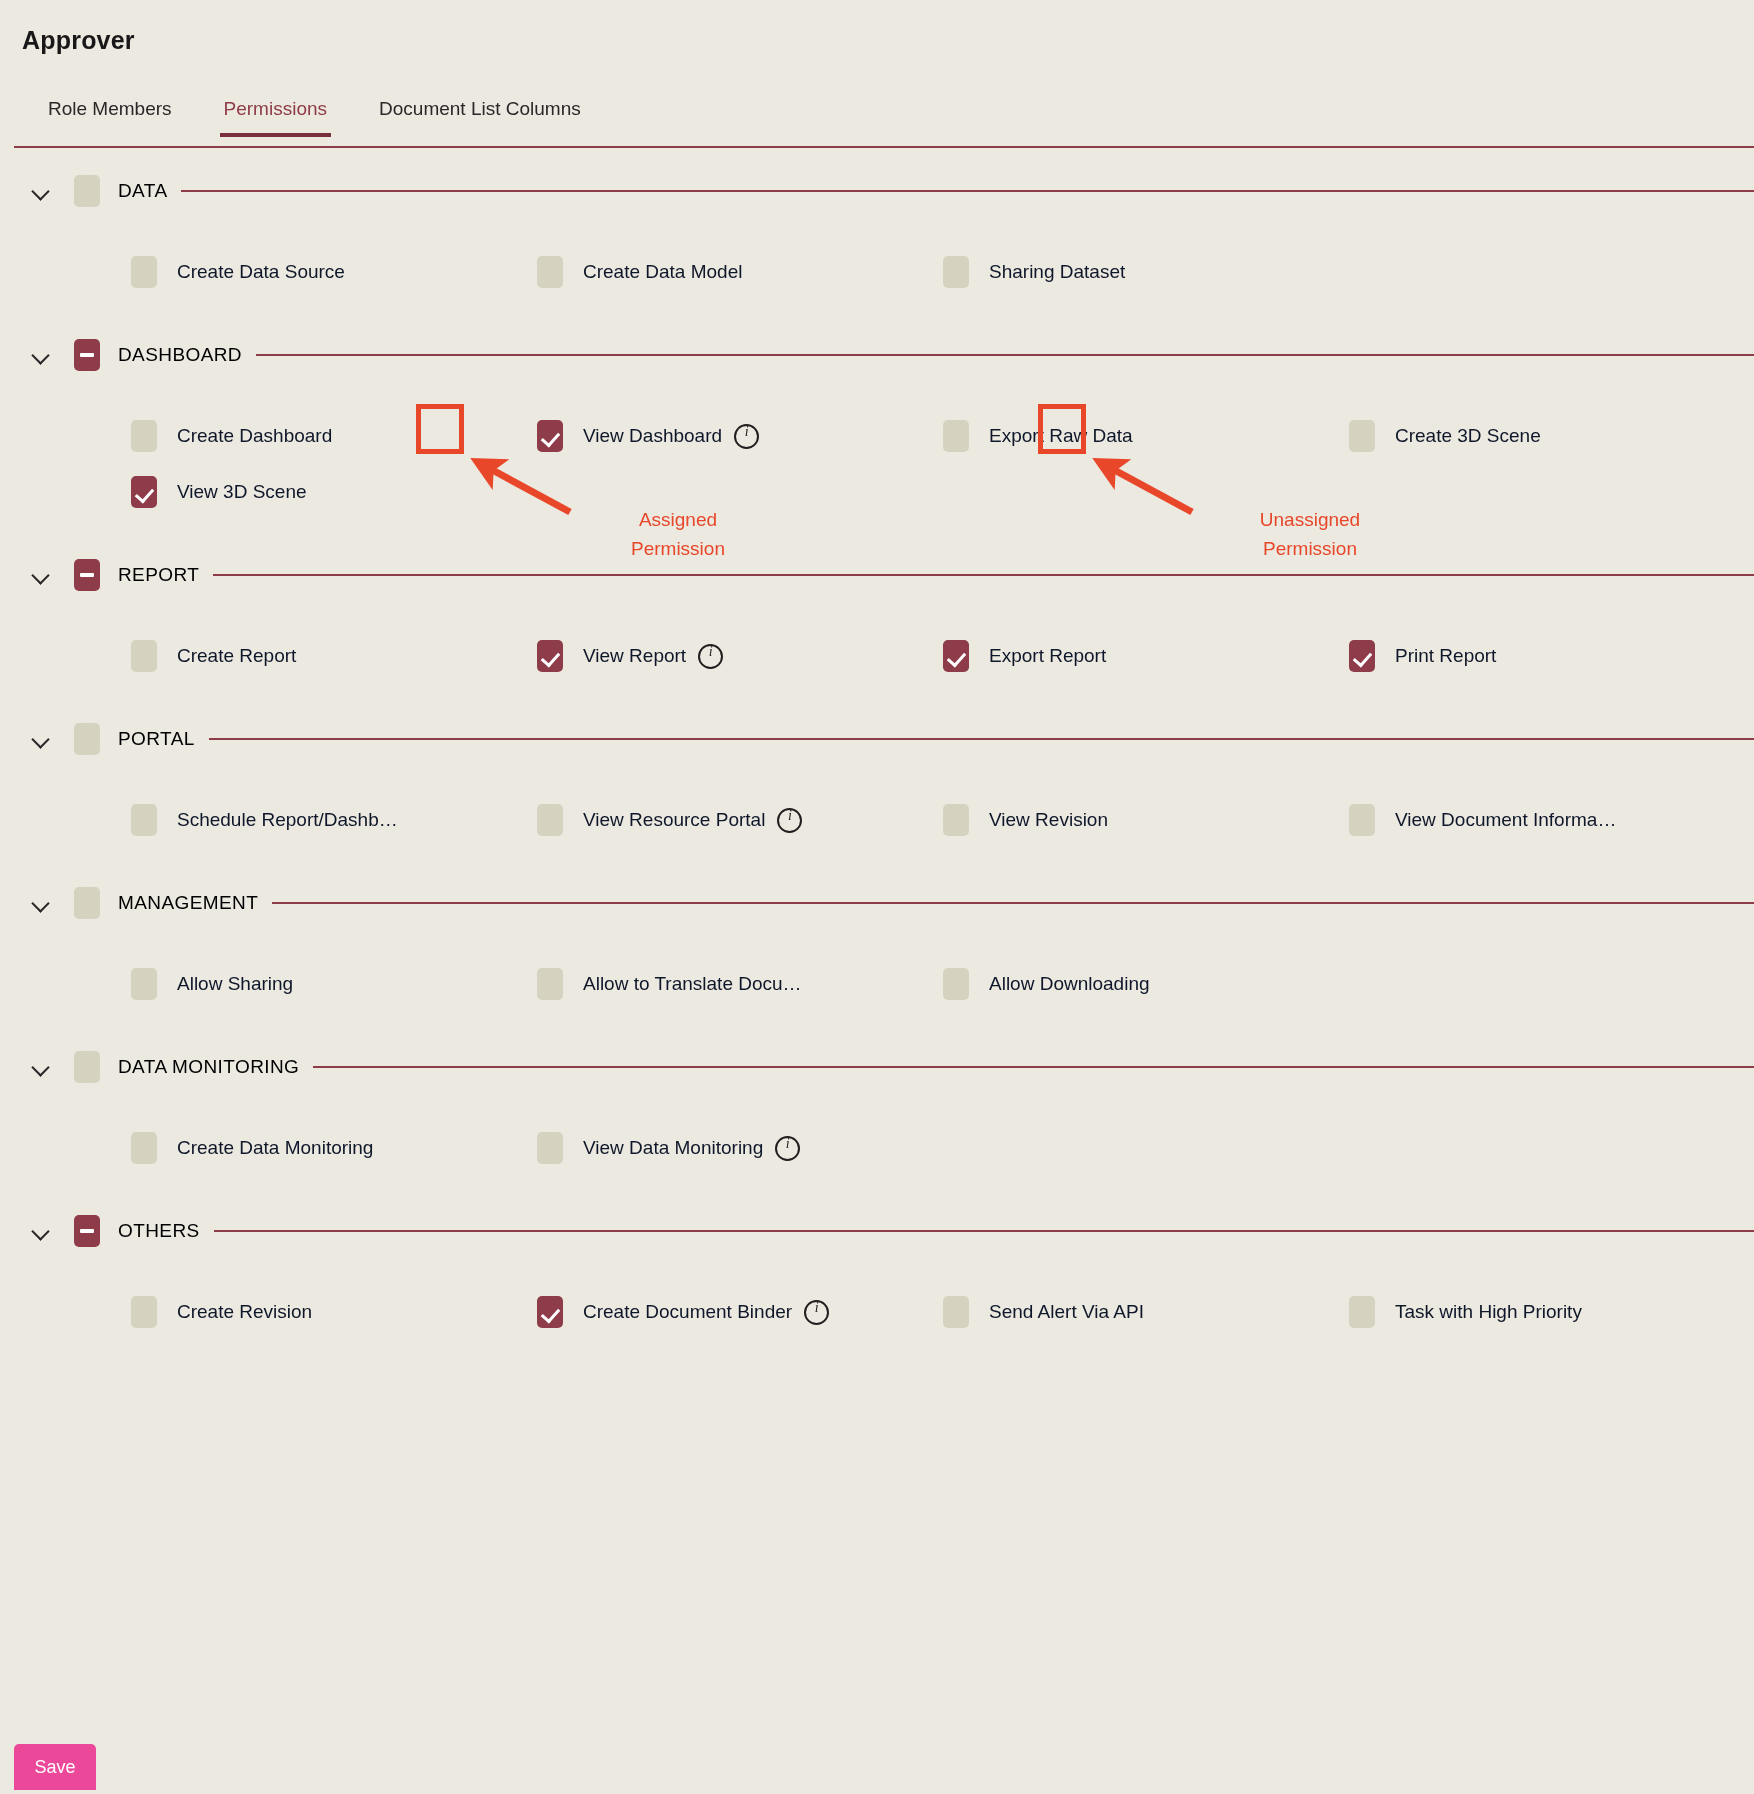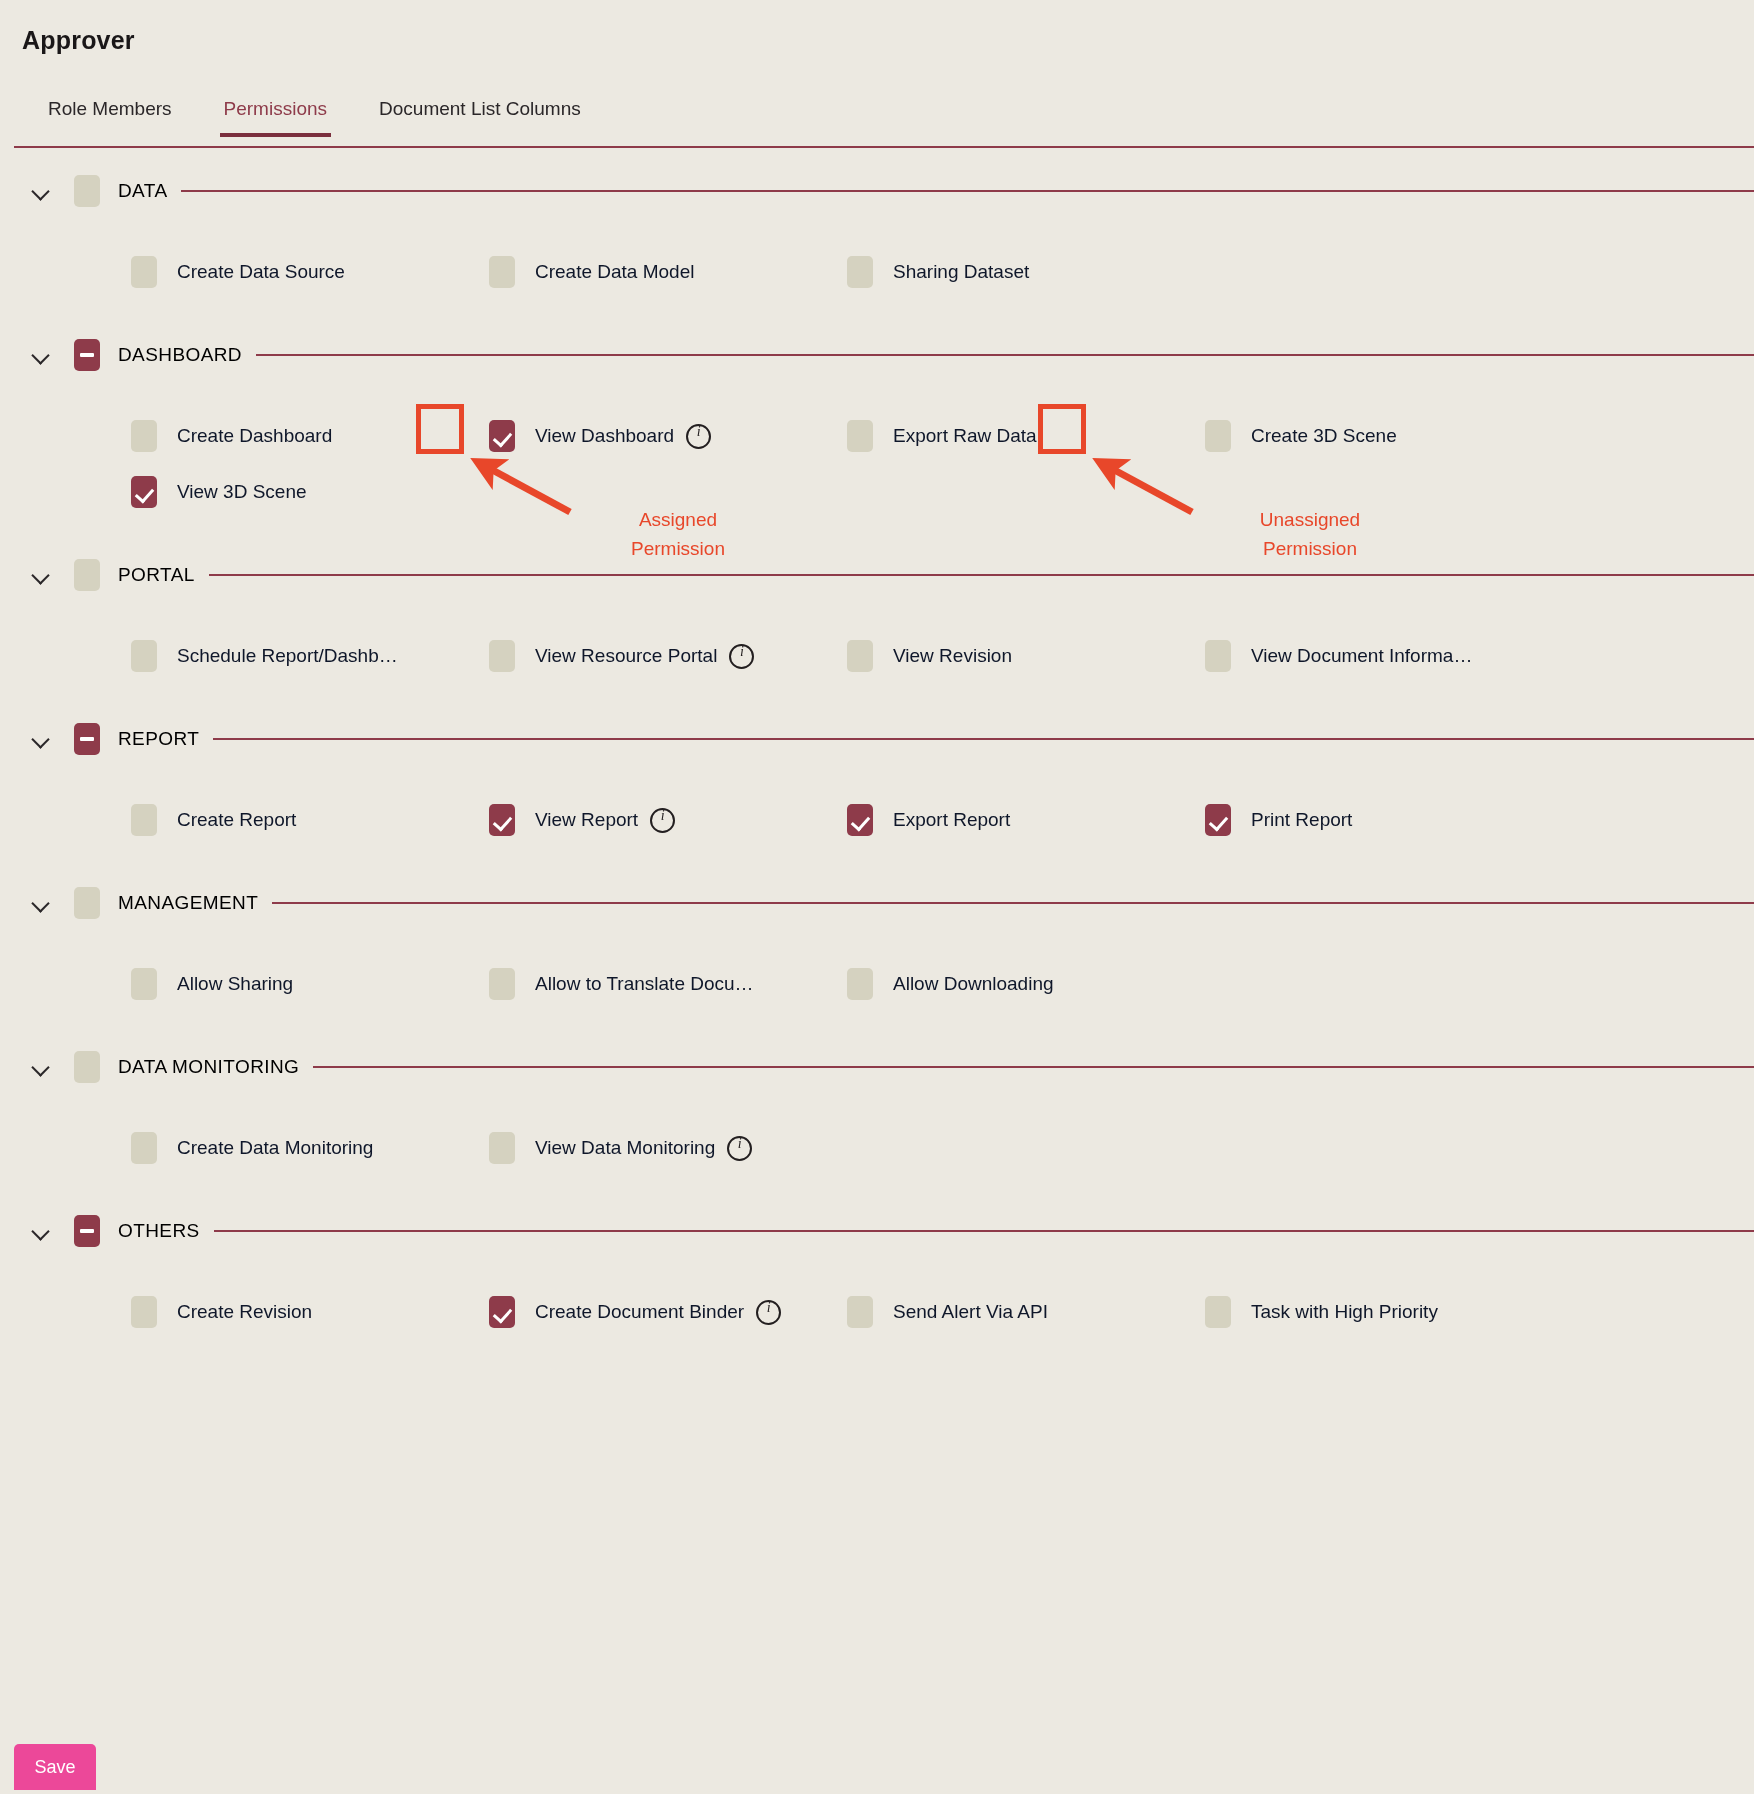--- a/index.html
+++ b/index.html
@@ -157,20 +157,21 @@
     display: flex;
     align-items: center;
     min-height: 56px;
   }
   .item {
     display: flex;
     align-items: center;
     flex: 0 0 358px;
     padding-left: 0;
     box-sizing: border-box;
+    margin-left: 48px;
   }
   .item .cbx { margin-left: 0; }
   .item-label {
     margin-left: 20px;
     font-size: 19px;
     color: #0f172a;
     white-space: nowrap;
   }
   .info-icon {
     margin-left: 12px;
@@ -306,20 +307,49 @@
           <div class="item col-0">
             <div class="cbx checked"></div>
             <span class="item-label">View 3D Scene</span>
           </div>
         </div>
       </div>
     </div>
     <div class="group">
       <div class="group-header">
         <div class="chevron"></div>
+        <div class="cbx indeterminate" style="margin-left: 18px;"></div>
+        <div class="group-label">REPORT</div>
+        <div class="group-rule"></div>
+      </div>
+      <div class="group-items">
+        <div class="item-row">
+          <div class="item col-0">
+            <div class="cbx"></div>
+            <span class="item-label">Create Report</span>
+          </div>
+          <div class="item">
+            <div class="cbx checked"></div>
+            <span class="item-label">View Report</span>
+            <span class="info-icon"></span>
+          </div>
+          <div class="item">
+            <div class="cbx checked"></div>
+            <span class="item-label">Export Report</span>
+          </div>
+          <div class="item">
+            <div class="cbx checked"></div>
+            <span class="item-label">Print Report</span>
+          </div>
+        </div>
+      </div>
+    </div>
+    <div class="group">
+      <div class="group-header">
+        <div class="chevron"></div>
         <div class="cbx" style="margin-left: 18px;"></div>
         <div class="group-label">PORTAL</div>
         <div class="group-rule"></div>
       </div>
       <div class="group-items">
         <div class="item-row">
           <div class="item col-0">
             <div class="cbx"></div>
             <span class="item-label">Schedule Report/Dashb…</span>
           </div>
@@ -328,49 +358,20 @@
             <span class="item-label">View Resource Portal</span>
             <span class="info-icon"></span>
           </div>
           <div class="item">
             <div class="cbx"></div>
             <span class="item-label">View Revision</span>
           </div>
           <div class="item">
             <div class="cbx"></div>
             <span class="item-label">View Document Informa…</span>
-          </div>
-        </div>
-      </div>
-    </div>
-    <div class="group">
-      <div class="group-header">
-        <div class="chevron"></div>
-        <div class="cbx indeterminate" style="margin-left: 18px;"></div>
-        <div class="group-label">REPORT</div>
-        <div class="group-rule"></div>
-      </div>
-      <div class="group-items">
-        <div class="item-row">
-          <div class="item col-0">
-            <div class="cbx"></div>
-            <span class="item-label">Create Report</span>
-          </div>
-          <div class="item">
-            <div class="cbx checked"></div>
-            <span class="item-label">View Report</span>
-            <span class="info-icon"></span>
-          </div>
-          <div class="item">
-            <div class="cbx checked"></div>
-            <span class="item-label">Export Report</span>
-          </div>
-          <div class="item">
-            <div class="cbx checked"></div>
-            <span class="item-label">Print Report</span>
           </div>
         </div>
       </div>
     </div>
     <div class="group">
       <div class="group-header">
         <div class="chevron"></div>
         <div class="cbx" style="margin-left: 18px;"></div>
         <div class="group-label">MANAGEMENT</div>
         <div class="group-rule"></div>

